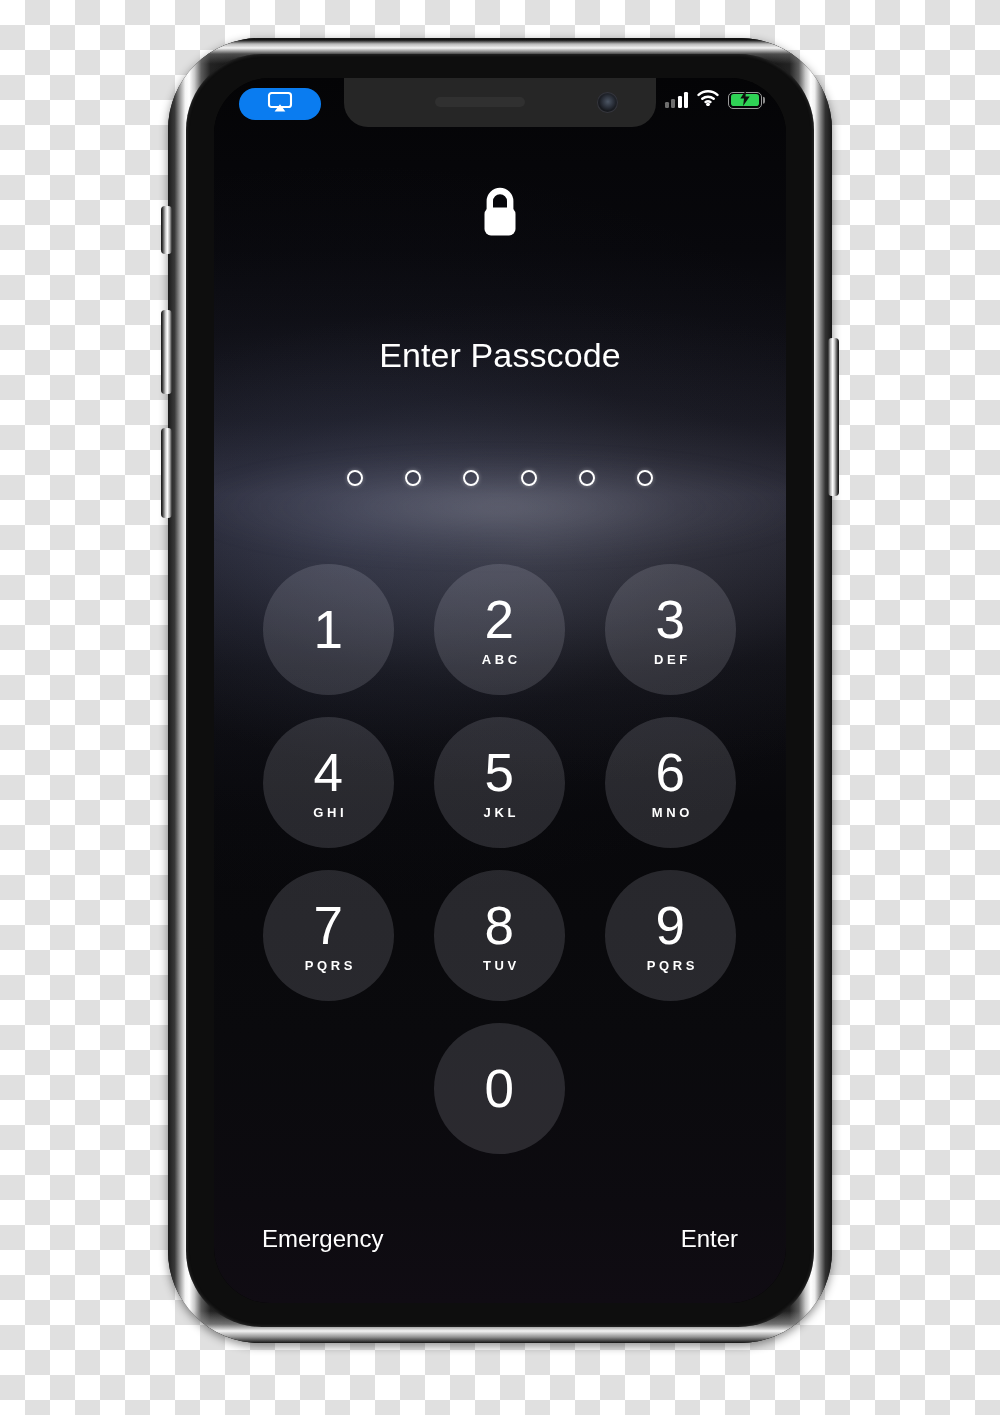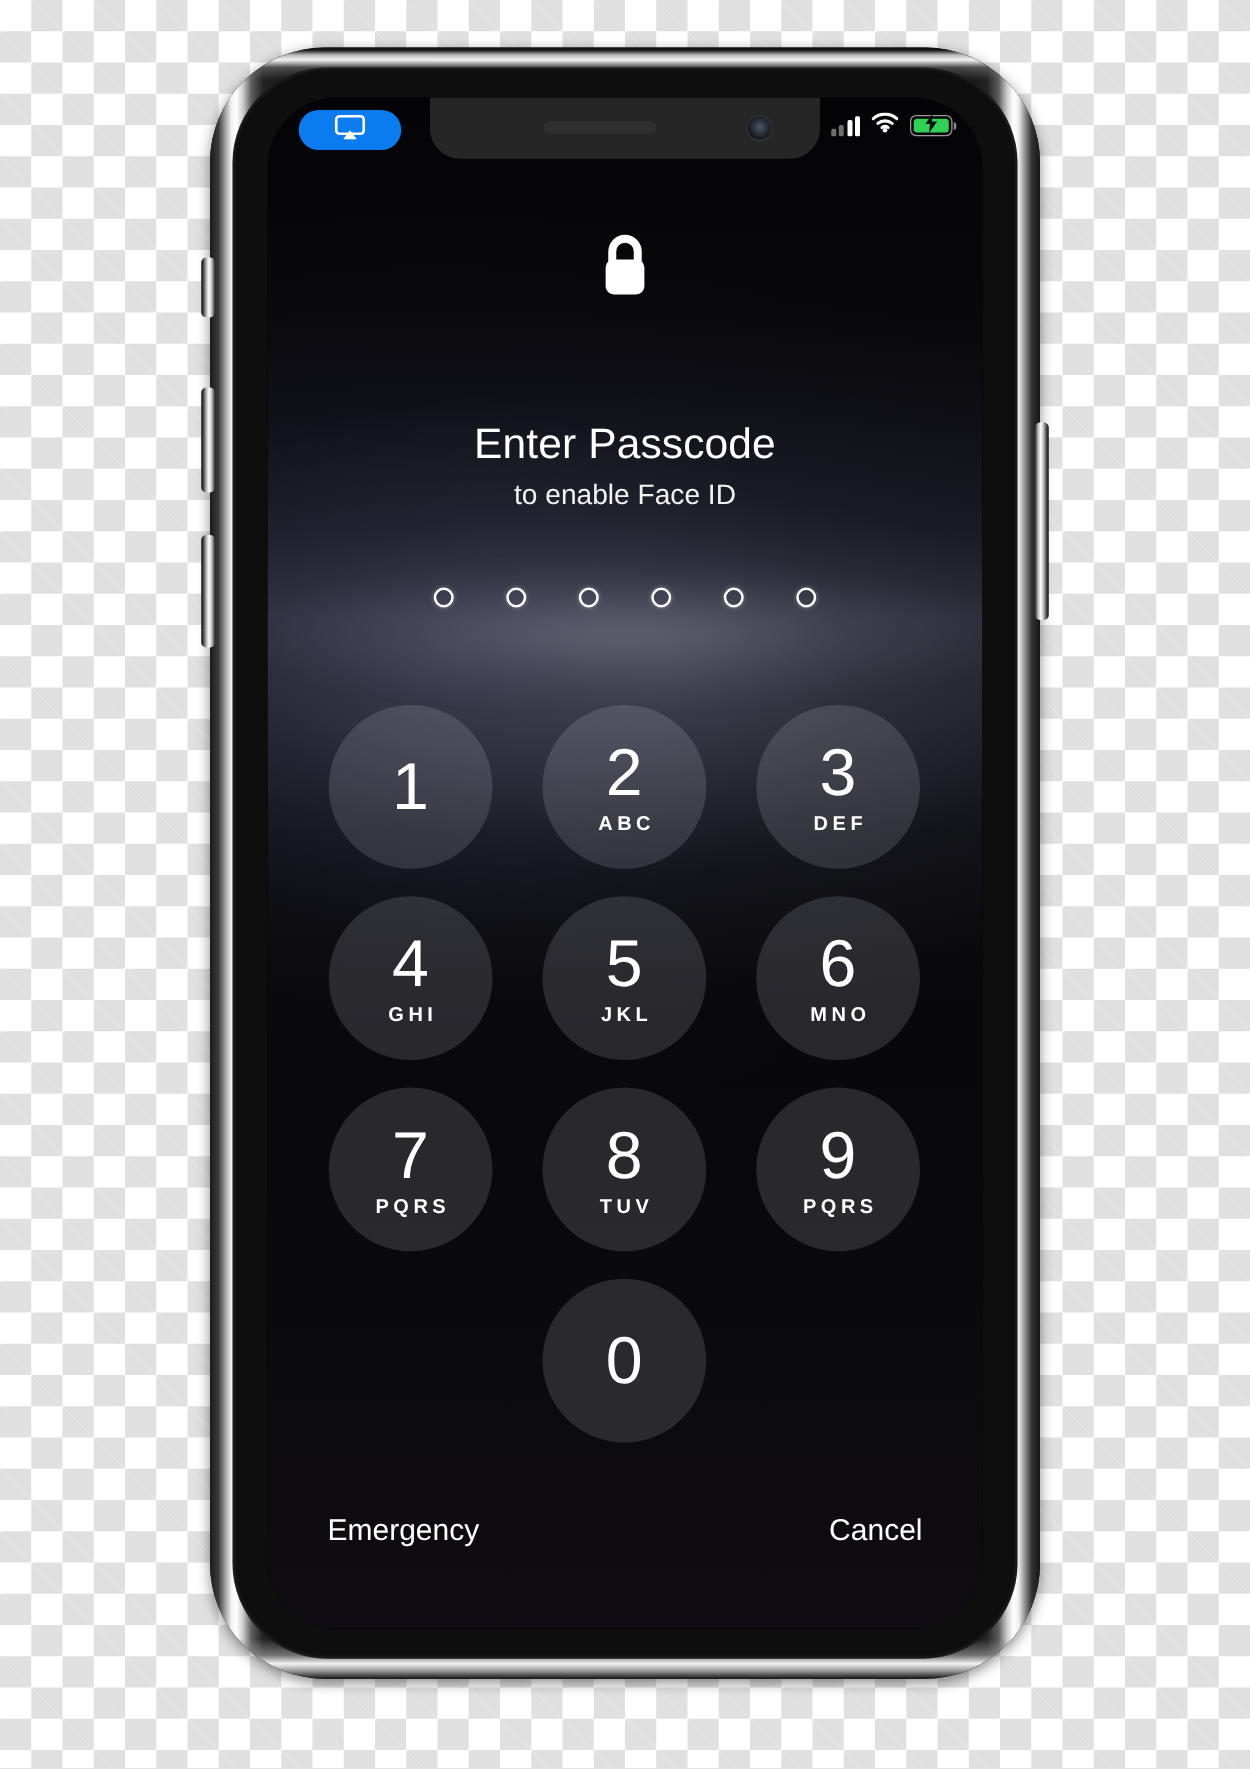--- a/index.html
+++ b/index.html
@@ -329,34 +329,34 @@
     cursor: pointer;
   }
   .key .digit {
     font-size: 53px;
     font-weight: 300;
     line-height: 1;
     letter-spacing: 0.5px;
   }
   .key .letters {
     margin-top: 7px;
-    font-size: 16px;
+    font-size: 13px;
     font-weight: 700;
     letter-spacing: 3.6px;
     text-indent: 3.6px;
     line-height: 1;
   }
   .key.no-letters .digit { margin-top: 0; }
   .key.zero { margin-left: 171px; }
 
   
   .actions {
     position: absolute;
     left: 0; right: 0;
-    bottom: 64px;
+    bottom: 50px;
     display: flex;
     justify-content: space-between;
     padding: 0 48px;
   }
   .action {
     color: #ffffff;
     font-size: 24px;
     font-weight: 400;
     cursor: pointer;
   }
@@ -427,21 +427,20 @@
         <span class="lock-icon">
           <svg width="48" height="58" viewBox="0 0 48 58" aria-hidden="true">
             <path d="M13.8 25 L13.8 17.2 A10.2 10.2 0 0 1 34.2 17.2 L34.2 25" fill="none" stroke="#ffffff" stroke-width="6.4" stroke-linecap="round"></path>
             <rect x="8.5" y="23.5" width="31" height="28" rx="6.5" ry="6.5" fill="#ffffff"></rect>
           </svg>
         </span>
 
         <div class="title">Enter Passcode</div>
 
         <div class="subtitle">
-          <div>to enable Face ID</div>
         </div>
 
         <div class="dots" id="passcode-dots">
             <div class="dot"></div>
             <div class="dot"></div>
             <div class="dot"></div>
             <div class="dot"></div>
             <div class="dot"></div>
             <div class="dot"></div>
           </div>
@@ -482,19 +481,19 @@
               <span class="digit">9</span>
               <span class="letters">PQRS</span>
             </div>
             <div class="key no-letters zero">
               <span class="digit">0</span>
             </div>
           </div>
 
         <div class="actions">
           <span class="action">Emergency</span>
-          <span class="action">Cancel</span>
+          <span class="action">Enter</span>
         </div>
 
       </div>
     </div>
   </div>
 </div>
 
 </body></html>

